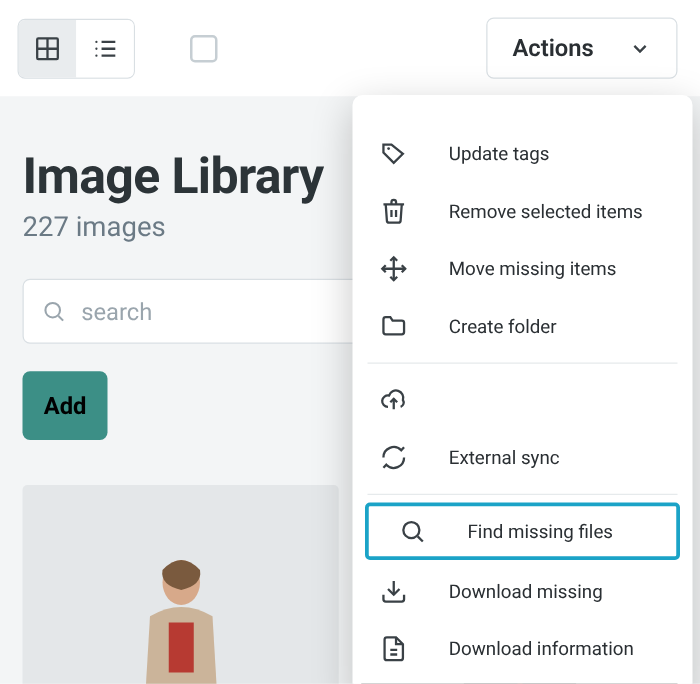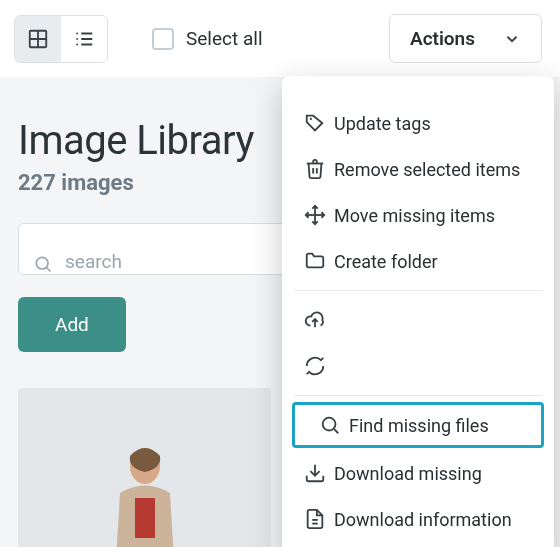--- a/index.html
+++ b/index.html
@@ -24,36 +24,36 @@
 
   .select-all{display:flex;align-items:center;gap:12px;margin-left:20px}
   .checkbox{width:22px;height:22px;border:2px solid #c6ced3;border-radius:4px;background:#fff}
   .select-all-label{font-size:19px;color:var(--text)}
 
   .actions-btn{margin-left:auto;display:flex;align-items:center;gap:28px;border:1px solid var(--border);border-radius:6px;padding:12px 20px;font-size:19px;font-weight:600;color:var(--text);background:#fff;cursor:pointer}
   .actions-btn svg{width:18px;height:18px;stroke:#3a4146;stroke-width:2.5;fill:none}
 
   
   .page{background:var(--page);padding:22px 18px 0 18px;height:calc(547px - 76px);position:relative}
-  .title{font-size:40px;font-weight:400;color:#2c3438;margin:18px 0 6px 0;letter-spacing:-0.5px}
-  .count{font-size:22px;color:var(--muted);font-weight:700;margin-bottom:28px}
-
-  .search-wrap{display:flex;align-items:flex-end;background:#fff;border:1px solid var(--border);border-radius:6px;padding:0 14px;height:52px;gap:10px}
+  .title{font-size:40px;font-weight:700;color:#2c3438;margin:18px 0 6px 0;letter-spacing:-0.5px}
+  .count{font-size:22px;color:var(--muted);font-weight:400;margin-bottom:28px}
+
+  .search-wrap{display:flex;align-items:center;background:#fff;border:1px solid var(--border);border-radius:6px;padding:0 14px;height:52px;gap:10px}
   .search-wrap svg{width:20px;height:20px;stroke:#9aa5ad;stroke-width:2;fill:none}
   .search-input{border:none;outline:none;font-size:19px;flex:1;color:var(--text);background:transparent}
   .search-input::placeholder{color:#9aa5ad}
 
-  .add-btn{margin-top:22px;background:var(--teal);color:#ffffff;border:none;border-radius:6px;font-size:19px;font-weight:400;padding:16px 37px;cursor:pointer}
+  .add-btn{margin-top:22px;background:var(--teal);color:#000000;border:none;border-radius:6px;font-size:19px;font-weight:700;padding:16px 17px;cursor:pointer}
 
   .thumbs{display:flex;gap:18px;margin-top:36px}
   .thumb{width:260px;height:240px;background:#e4e7e9;border-radius:4px;display:flex;align-items:flex-end;justify-content:center;overflow:hidden}
 
   
   .menu{position:absolute;top:76px;right:6px;width:272px;background:#fff;border-radius:8px;box-shadow:0 10px 32px rgba(0,0,0,.22);padding:24px 0 18px 0;z-index:10}
-  .menu-item{display:flex;align-items:center;gap:8px;padding:12px 22px;font-size:18px;color:var(--text);cursor:pointer}
+  .menu-item{display:flex;align-items:center;gap:33px;padding:12px 22px;font-size:15px;color:var(--text);cursor:pointer}
   .menu-item svg{width:22px;height:22px;stroke:#3a4146;stroke-width:2;fill:none;flex-shrink:0}
   .menu-sep{height:1px;background:#e6eaec;margin:6px 12px}
   .menu-item.highlighted{margin:2px 10px;border:3px solid var(--highlight);border-radius:4px;padding:9px 24px}
 
   
   .person1{width:110px;height:190px}
   .person2{width:150px;height:220px}
 </style>
 </head>
 <body>
@@ -74,21 +74,20 @@
           <line x1="9" y1="18" x2="21" y2="18"></line>
           <circle cx="4.5" cy="6" r="1" fill="#3a4146" stroke="none"></circle>
           <circle cx="4.5" cy="12" r="1" fill="#3a4146" stroke="none"></circle>
           <circle cx="4.5" cy="18" r="1" fill="#3a4146" stroke="none"></circle>
         </svg>
     </div>
   </div>
 
   <div class="select-all">
     <div class="checkbox"></div>
-    <span class="select-all-label">Select all</span>
   </div>
 
   <div class="actions-btn">
     <span>Actions</span>
     <svg viewBox="0 0 24 24">
         <polyline points="6 9 12 15 18 9"></polyline>
       </svg>
   </div>
 </div>
 
@@ -170,20 +169,21 @@
         <path d="M7 18a5 5 0 1 1 .9-9.9A6 6 0 0 1 20 12a4 4 0 0 1-2 6"></path>
         <polyline points="9 14 12 11 15 14"></polyline>
         <line x1="12" y1="11" x2="12" y2="20"></line>
       </svg>
   </div>
   <div class="menu-item">
     <svg viewBox="0 0 24 24">
         <path d="M21 12a9 9 0 0 1-15.5 6.3L3 21"></path>
         <path d="M3 12a9 9 0 0 1 15.5-6.3L21 3"></path>
       </svg>
+    <span>External sync</span>
   </div>
 
   <div class="menu-sep"></div>
 
   <div class="menu-item highlighted">
     <svg viewBox="0 0 24 24">
         <circle cx="11" cy="11" r="7"></circle>
         <line x1="21" y1="21" x2="16.5" y2="16.5"></line>
       </svg>
     <span>Find missing files</span>

